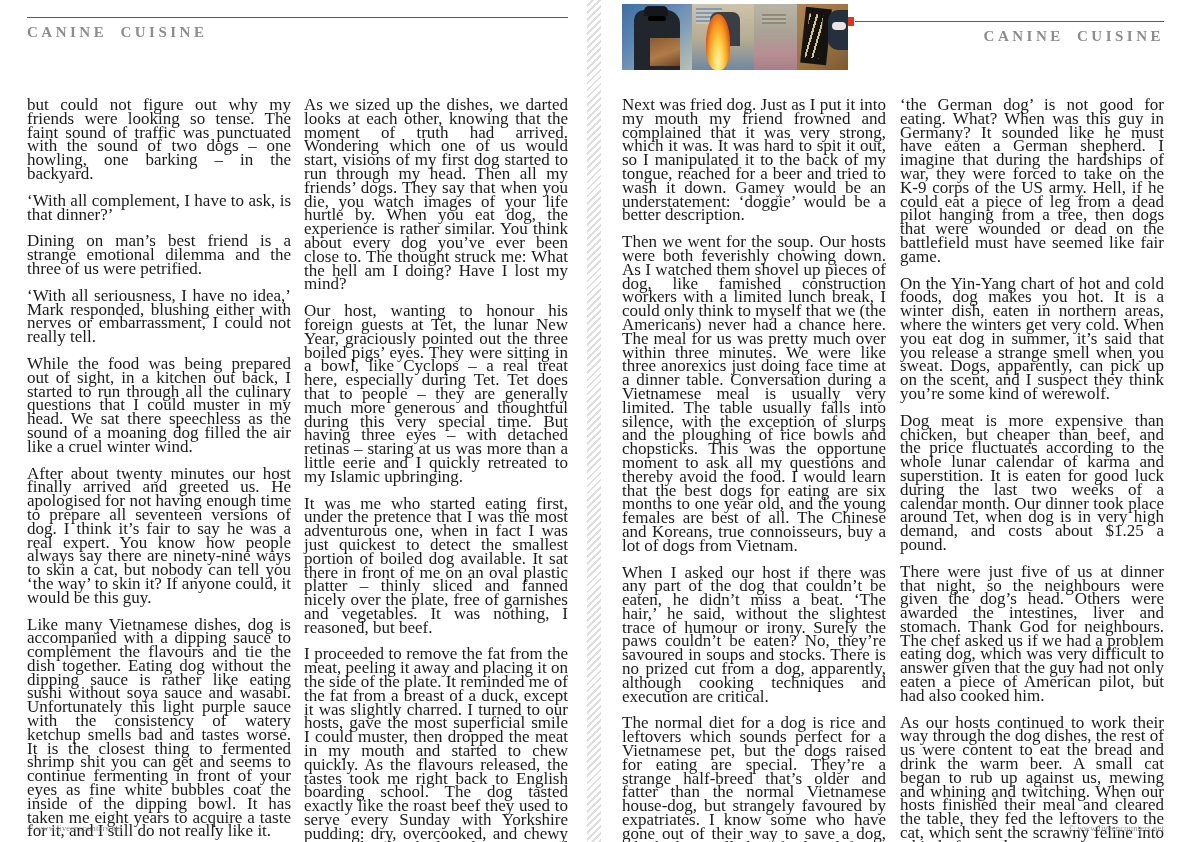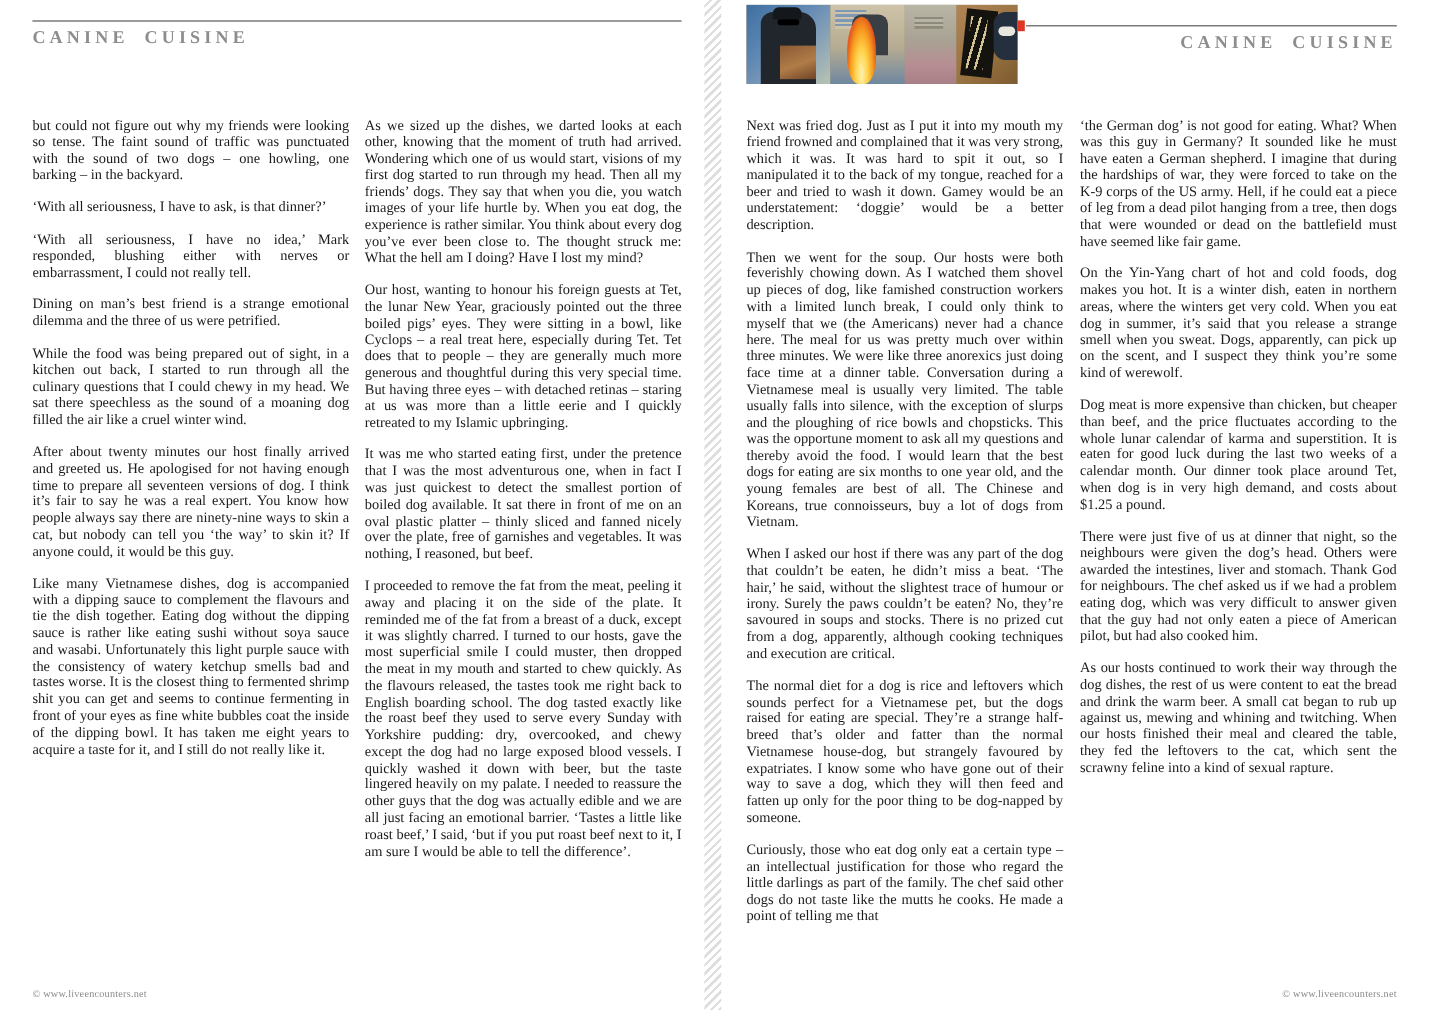--- a/index.html
+++ b/index.html
@@ -31,21 +31,21 @@
   }
   .kicker-left{left:27px;top:24px;}
   .kicker-right{right:27px;top:28px;text-align:right;}
 
   .cols{position:absolute;top:98px;display:flex;}
   .cols-left{left:27px;width:541px;gap:13px;}
   .cols-right{left:21px;width:542px;gap:14px;}
   .col{width:264px;}
 
   .para{
-    margin:0 0 13px 0;font-size:12px;line-height:13.8px;color:#1a1a1a;
+    margin:0 0 13px 0;font-size:17px;line-height:13.8px;color:#1a1a1a;
     text-align:justify;
   }
   .para .b{font-weight:400;}
 
   .credit{
     position:absolute;bottom:9px;font-size:8.5px;color:#8a8a8a;letter-spacing:.2px;
   }
   .credit-left{left:27px;}
   .credit-right{right:27px;text-align:right;}
 
@@ -83,24 +83,24 @@
 <div class="spread">
 
   <div class="gutter"></div>
 
   <div class="page page-left">
     <div class="hrule rule-left"></div>
     <div class="kicker kicker-left">CANINE CUISINE</div>
     <div class="cols cols-left">
       <div class="col">
           <p class="para"><span>but could not figure out why my friends were looking so tense. The faint sound of traffic was punctuated with the sound of two dogs – one howling, one barking – in the backyard.</span></p>
-          <p class="para"><span>‘With all seriousness, I have to ask, is that dinner?’</span></p>
+          <p class="para"><span>‘With all complement, I have to ask, is that dinner?’</span></p>
+          <p class="para"><span>Dining on man’s best friend is a strange emotional dilemma and the three of us were petrified.</span></p>
           <p class="para"><span>‘With all seriousness, I have no idea,’ Mark responded, blushing either with nerves or embarrassment, I could not really tell.</span></p>
-          <p class="para"><span>Dining on man’s best friend is a strange emotional dilemma and the three of us were petrified.</span></p>
-          <p class="para"><span>While the food was being prepared out of sight, in a kitchen out back, I started to run through all the culinary questions that I could chewy in my head. We sat there speechless as the sound of a moaning dog filled the air like a cruel winter wind.</span></p>
+          <p class="para"><span>While the food was being prepared out of sight, in a kitchen out back, I started to run through all the culinary questions that I could muster in my head. We sat there speechless as the sound of a moaning dog filled the air like a cruel winter wind.</span></p>
           <p class="para"><span>After about twenty minutes our host finally arrived and greeted us. He apologised for not having enough time to prepare all seventeen versions of dog. I think it’s fair to say he was a real expert. You know how people always say there are ninety-nine ways to skin a cat, but nobody can tell you ‘the way’ to skin it? If anyone could, it would be this guy.</span></p>
           <p class="para"><span>Like many Vietnamese dishes, dog is accompanied with a dipping sauce to complement the flavours and tie the dish together. Eating dog without the dipping sauce is rather like eating sushi without soya sauce and wasabi. Unfortunately this light purple sauce with the consistency of watery ketchup smells bad and tastes worse. It is the closest thing to fermented shrimp shit you can get and seems to continue fermenting in front of your eyes as fine white bubbles coat the inside of the dipping bowl. It has taken me eight years to acquire a taste for it, and I still do not really like it.</span></p>
         </div>
       <div class="col">
           <p class="para"><span class="b">As we sized up the dishes, we darted looks at each other, knowing that the moment of truth had arrived. Wondering which one of us would start, visions of my first dog started to run through my head. Then all my friends’ dogs. They say that when you die, you watch images of your life hurtle by. When you eat dog, the experience is rather similar. You think about every dog you’ve ever been close to. The thought struck me: What the hell am I doing? Have I lost my mind?</span></p>
           <p class="para"><span>Our host, wanting to honour his foreign guests at Tet, the lunar New Year, graciously pointed out the three boiled pigs’ eyes. They were sitting in a bowl, like Cyclops – a real treat here, especially during Tet. Tet does that to people – they are generally much more generous and thoughtful during this very special time. But having three eyes – with detached retinas – staring at us was more than a little eerie and I quickly retreated to my Islamic upbringing.</span></p>
           <p class="para"><span>It was me who started eating first, under the pretence that I was the most adventurous one, when in fact I was just quickest to detect the smallest portion of boiled dog available. It sat there in front of me on an oval plastic platter – thinly sliced and fanned nicely over the plate, free of garnishes and vegetables. It was nothing, I reasoned, but beef.</span></p>
           <p class="para"><span>I proceeded to remove the fat from the meat, peeling it away and placing it on the side of the plate. It reminded me of the fat from a breast of a duck, except it was slightly charred. I turned to our hosts, gave the most superficial smile I could muster, then dropped the meat in my mouth and started to chew quickly. As the flavours released, the tastes took me right back to English boarding school. The dog tasted exactly like the roast beef they used to serve every Sunday with Yorkshire pudding: dry, overcooked, and chewy except the dog had no large exposed blood vessels. I quickly washed it down with beer, but the taste lingered heavily on my palate. I needed to reassure the other guys that the dog was actually edible and we are all just facing an emotional barrier. ‘Tastes a little like roast beef,’ I said, ‘but if you put roast beef next to it, I am sure I would be able to tell the difference’.</span></p>
         </div>
     </div>

